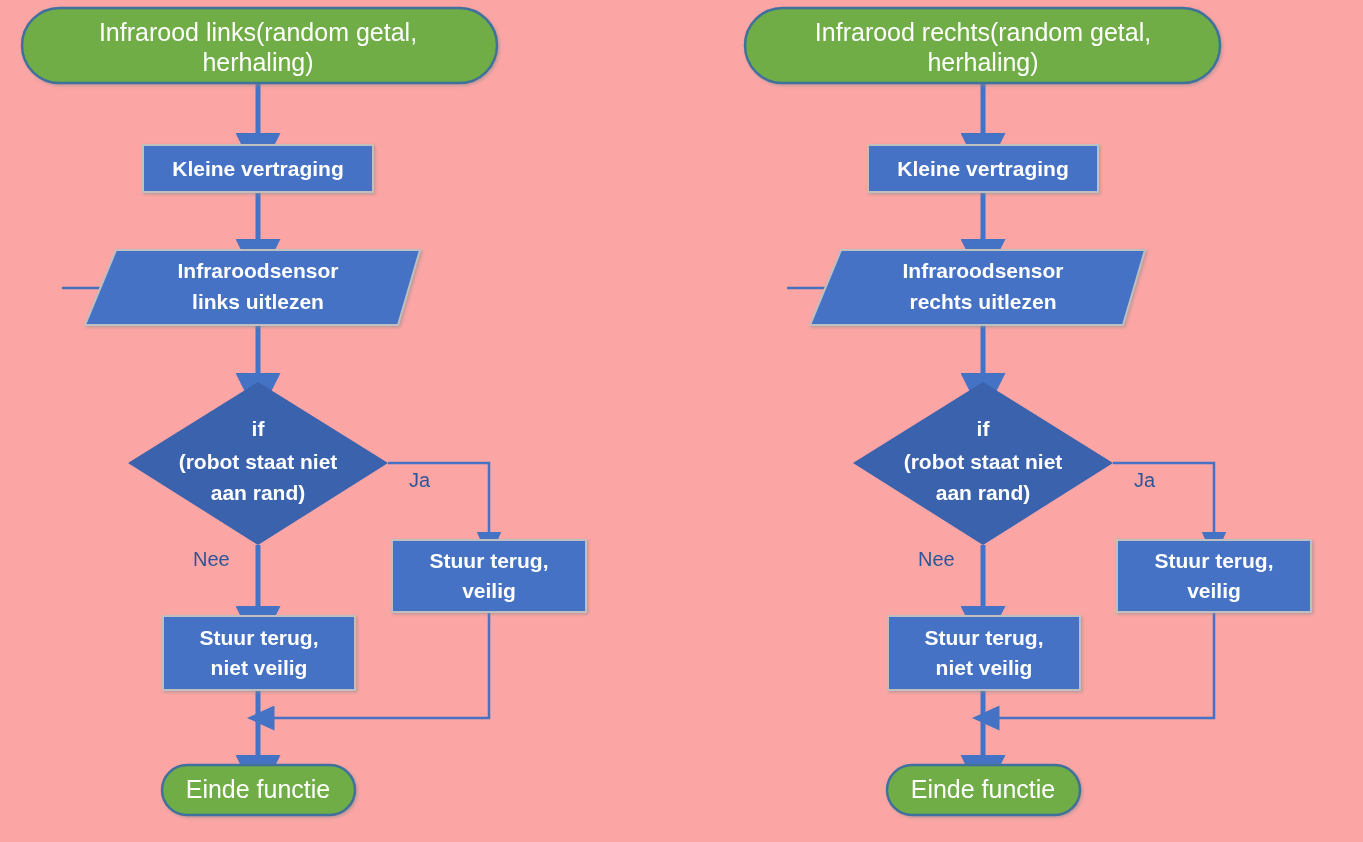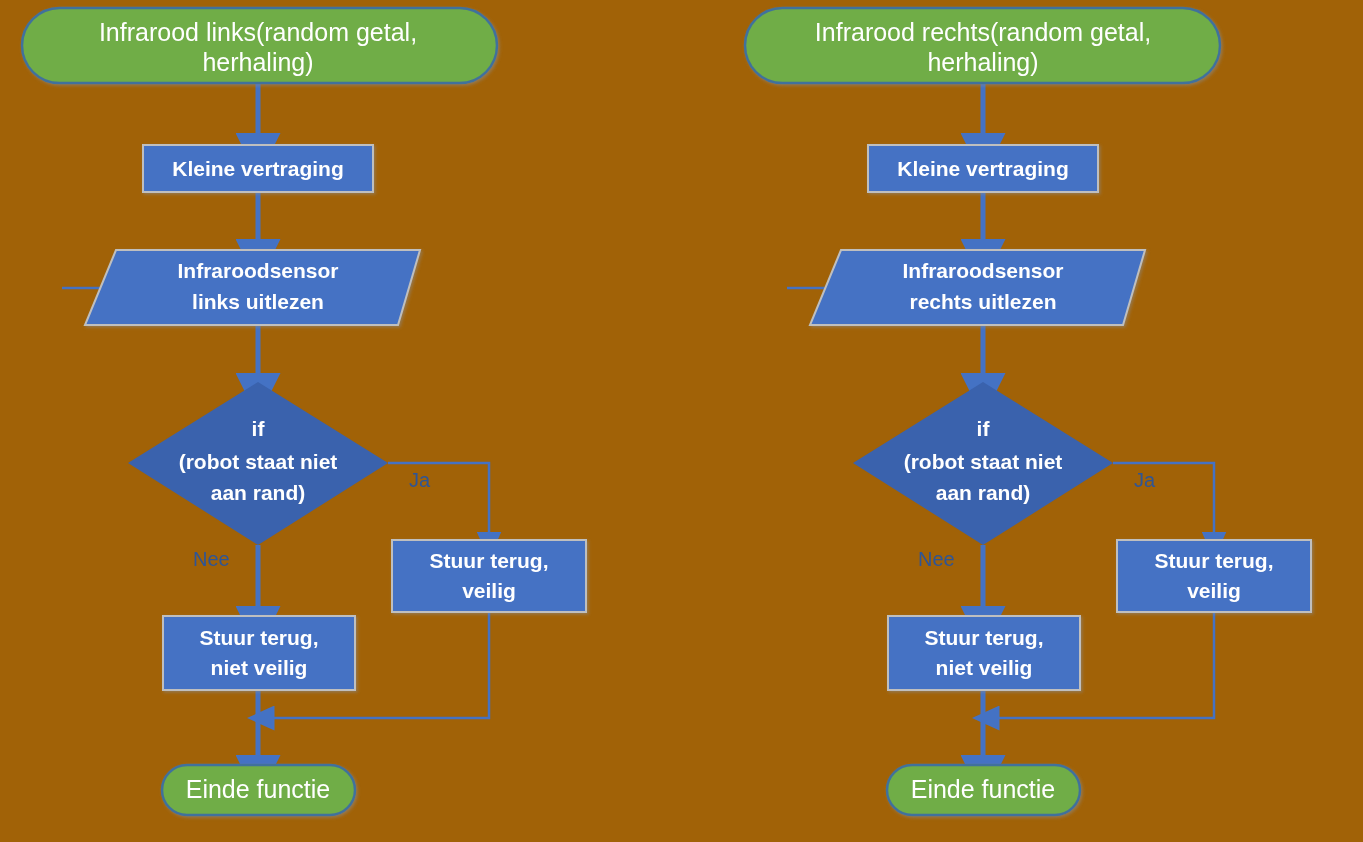--- a/index.html
+++ b/index.html
@@ -10,21 +10,21 @@
   body {
     width: 1363px;
     height: 842px;
     font-family: "Liberation Sans", sans-serif;
     overflow: hidden;
   }
   #canvas {
     position: relative;
     width: 1363px;
     height: 842px;
-    background: #a16207;
+    background: #fca5a5;
   }
   svg.flow {
     position: absolute;
     top: 0;
     left: 0;
     width: 1363px;
     height: 842px;
   }
   .node-label {
     font-family: "Liberation Sans", sans-serif;

